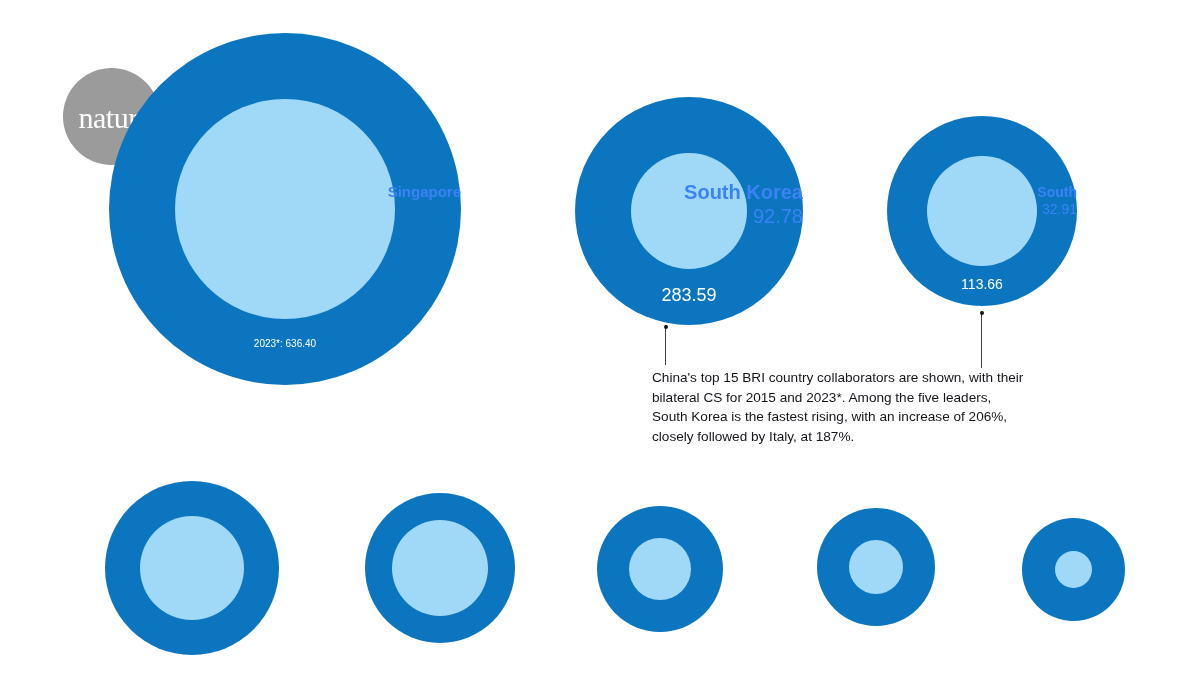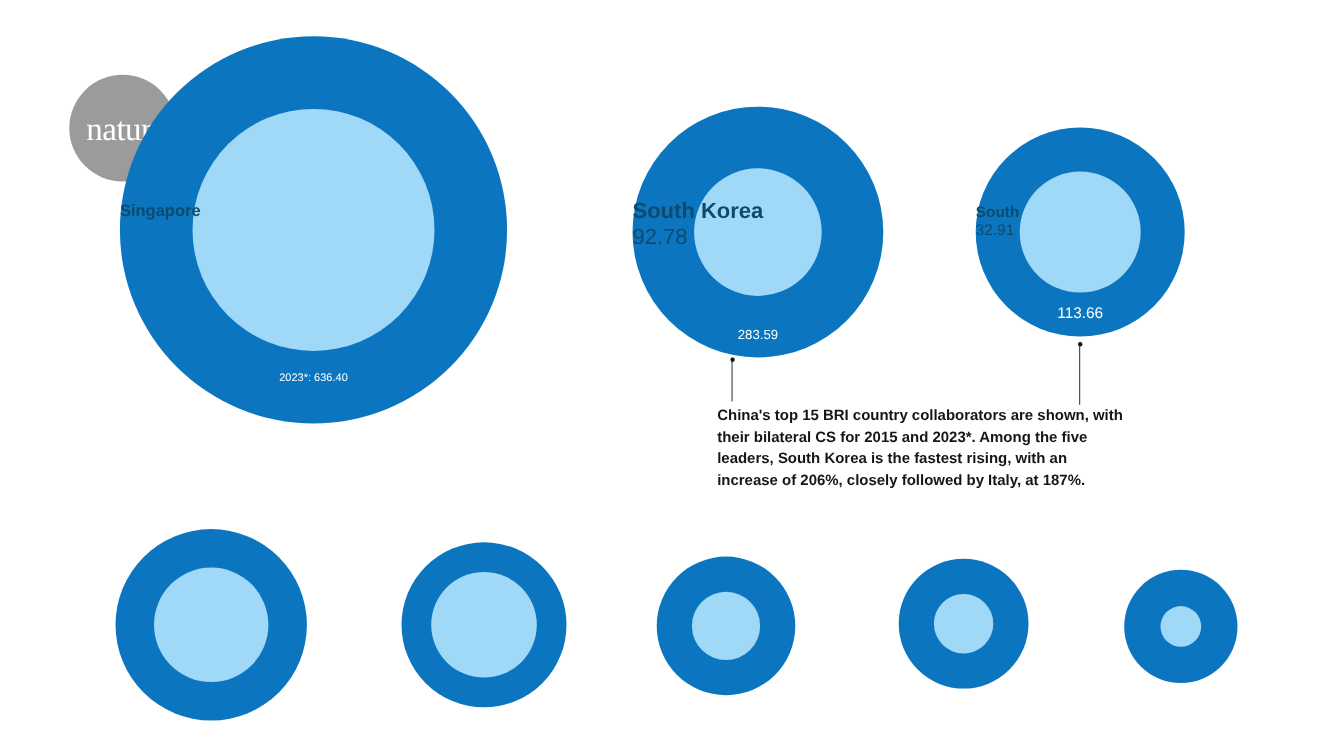--- a/index.html
+++ b/index.html
@@ -62,22 +62,22 @@
   }
   .bubble .core {
     position: absolute;
     border-radius: 50%;
     background: #a0d8f8;
   }
   .bubble .core-label {
     position: absolute;
     left: 0;
     width: 100%;
-    text-align: left;
-    color: #0c4a6e;
+    text-align: right;
+    color: #3b82f6;
     line-height: 1.18;
     pointer-events: none;
   }
   .core-label .name {
     display: block;
     font-weight: 700;
   }
   .core-label .val {
     display: block;
     font-weight: 400;
@@ -95,21 +95,21 @@
   
   #bubble-singapore { left: 109px; top: 33px; width: 352px; height: 352px; }
   #bubble-singapore .core { left: 66px; top: 66px; width: 220px; height: 220px; }
   #bubble-singapore .core-label { top: 150px; font-size: 15px; }
   #bubble-singapore .ring-label { top: 305px; font-size: 10px; }
 
   
   #bubble-south-korea { left: 575px; top: 97px; width: 228px; height: 228px; }
   #bubble-south-korea .core { left: 56px; top: 56px; width: 116px; height: 116px; }
   #bubble-south-korea .core-label { top: 84px; font-size: 20px; }
-  #bubble-south-korea .ring-label { top: 200px; font-size: 12px; }
+  #bubble-south-korea .ring-label { top: 188px; font-size: 18px; }
 
   
   #bubble-italy { left: 887px; top: 116px; width: 190px; height: 190px; }
   #bubble-italy .core { left: 40px; top: 40px; width: 110px; height: 110px; }
   #bubble-italy .core-label { top: 68px; font-size: 14px; }
   #bubble-italy .ring-label { top: 160px; font-size: 14px; }
 
   
   #bubble-row2-1 { left: 105px; top: 481px; width: 174px; height: 174px; }
   #bubble-row2-1 .core { left: 35px; top: 35px; width: 104px; height: 104px; }
@@ -144,21 +144,21 @@
   
   #caption {
     position: absolute;
     left: 652px;
     top: 368px;
     width: 372px;
     z-index: 3;
     color: #14161a;
     font-size: 13.6px;
     line-height: 1.45;
-    font-weight: 700;
+    font-weight: 400;
   }
 </style>
 </head>
 <body>
 
 <div id="stage">
 
   <div class="logo-badge">
     <span class="logo-word">nature</span>
   </div>

